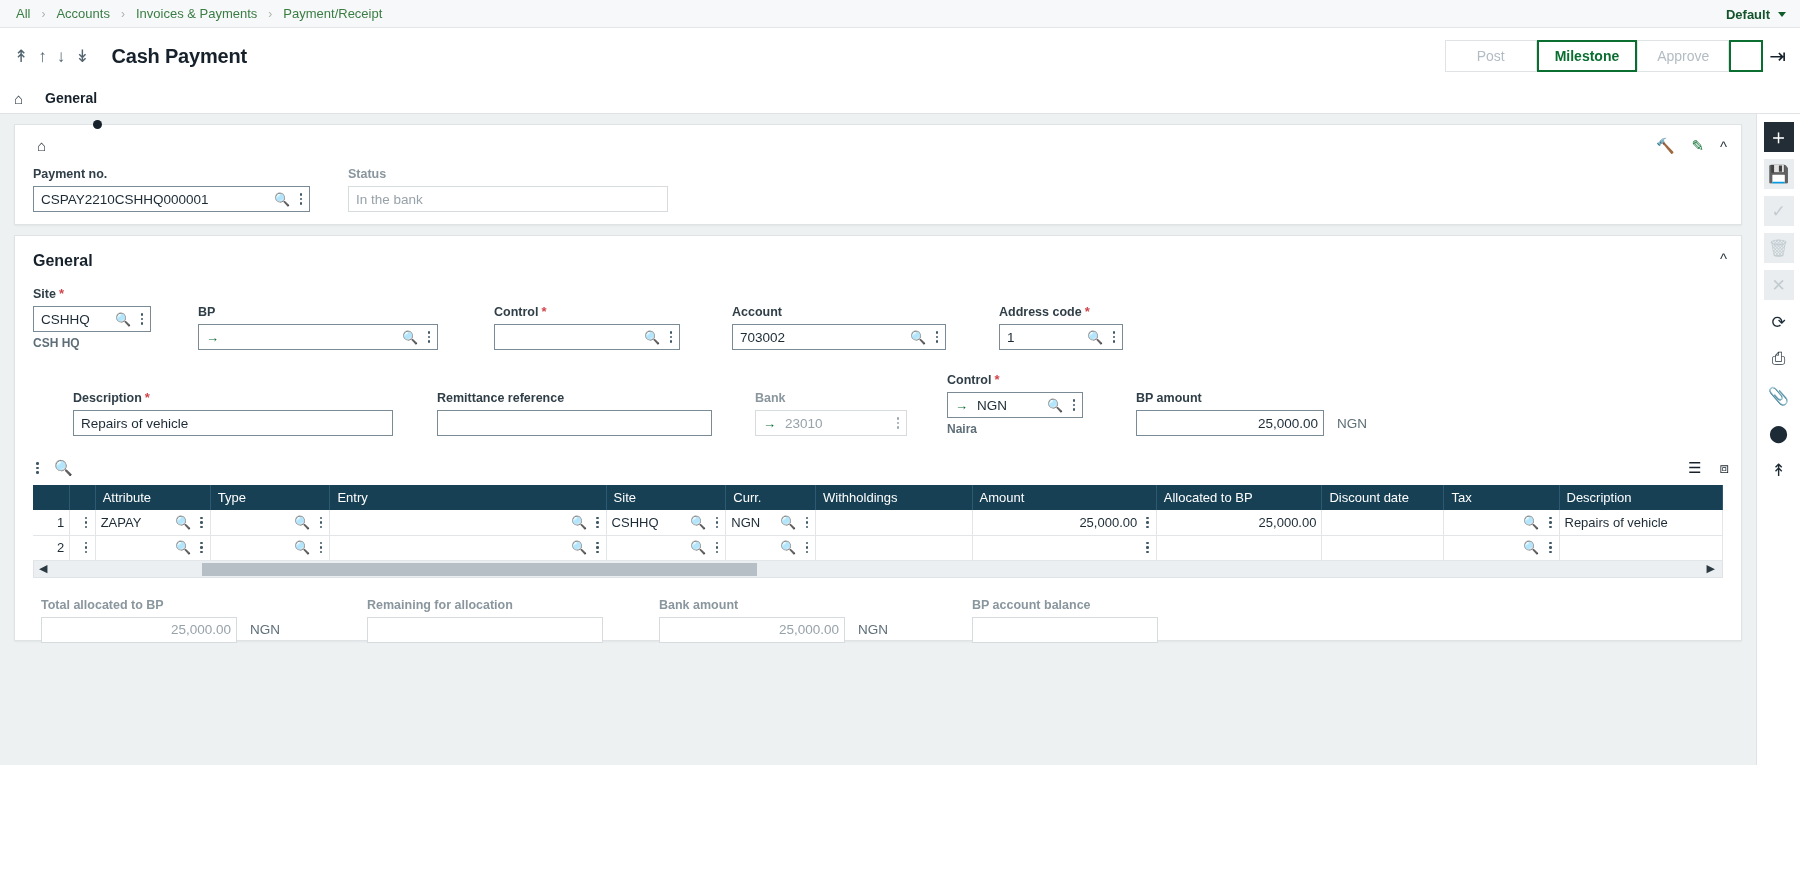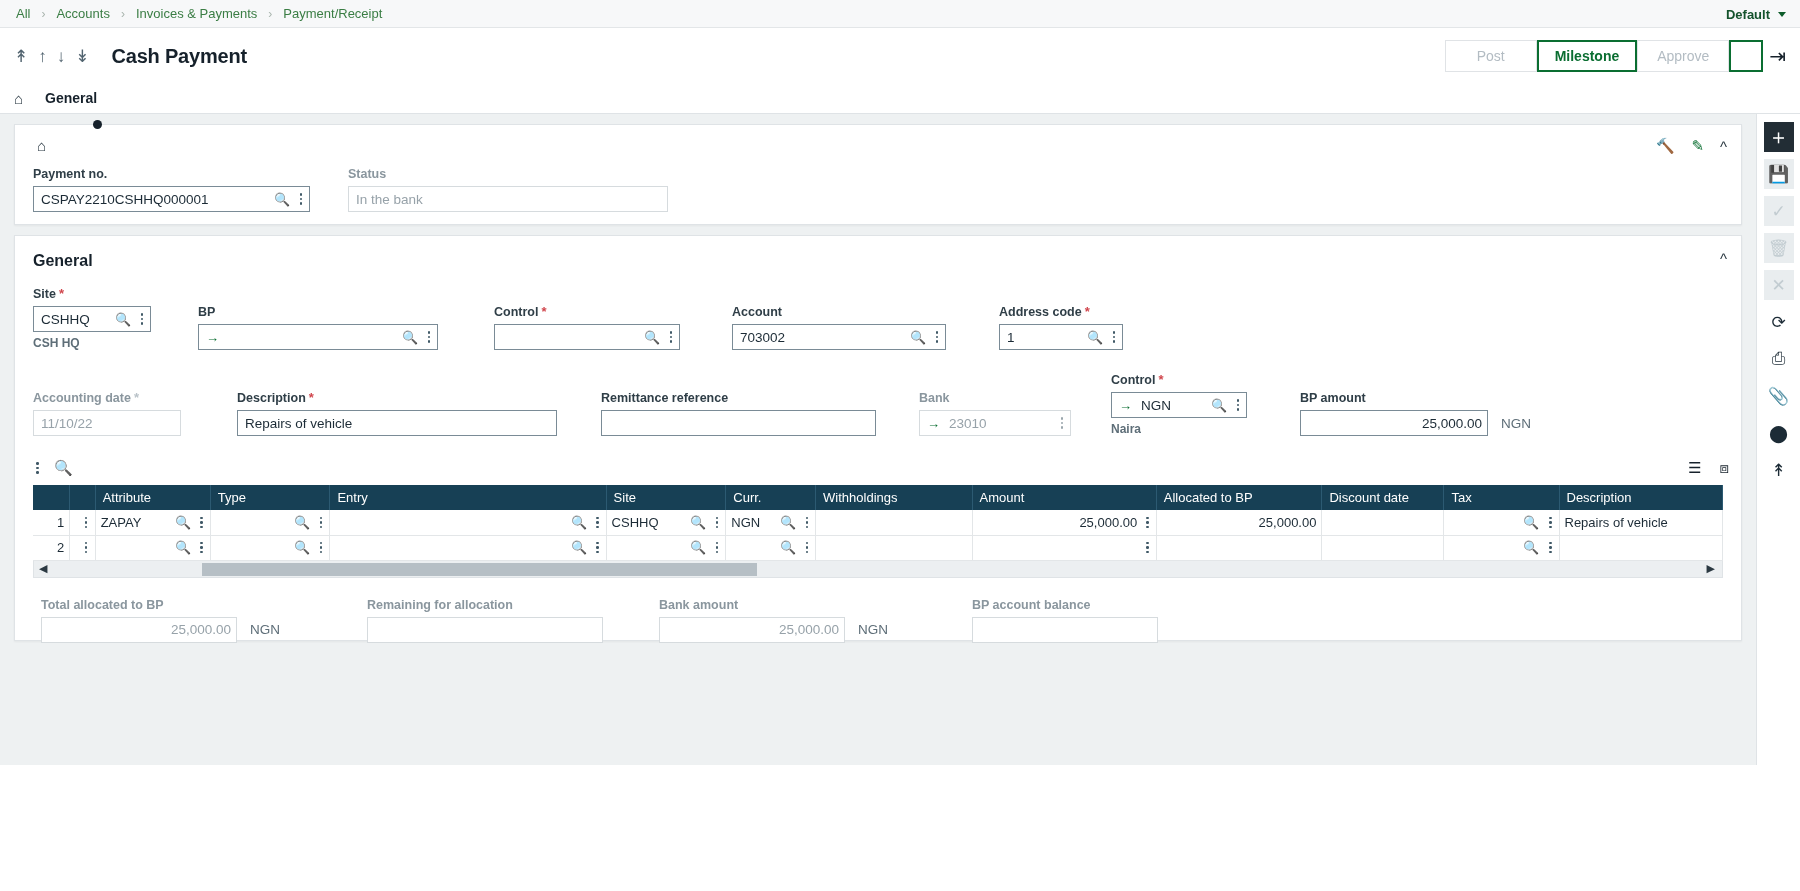--- a/index.html
+++ b/index.html
@@ -339,26 +339,20 @@
                   <i></i>
                   <i></i>
                   <i></i>
                 </span>
             </div>
           </div>
 
         </div>
 
         <div class="field-row" style="padding:22px 0 0 18px;">
-          <div class="fld">
-            <span class="flabel grey"><span>Accounting date</span><span class="req grey">*</span></span>
-            <div class="ibox ro" style="width:148px;">
-              <span class="val">11/10/22</span>
-            </div>
-          </div>
 
           <div class="fld" style="margin-left:40px;">
             <span class="flabel"><span>Description</span><span class="req">*</span></span>
             <div class="ibox" style="width:320px;">
               <span class="val">Repairs of vehicle</span>
             </div>
           </div>
 
           <div class="fld" style="margin-left:28px;">
             <span class="flabel">Remittance reference</span>

